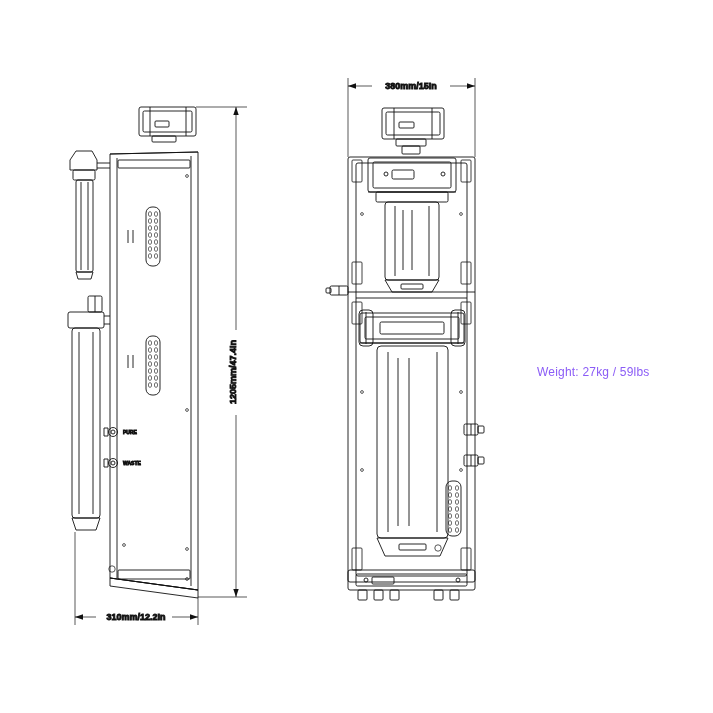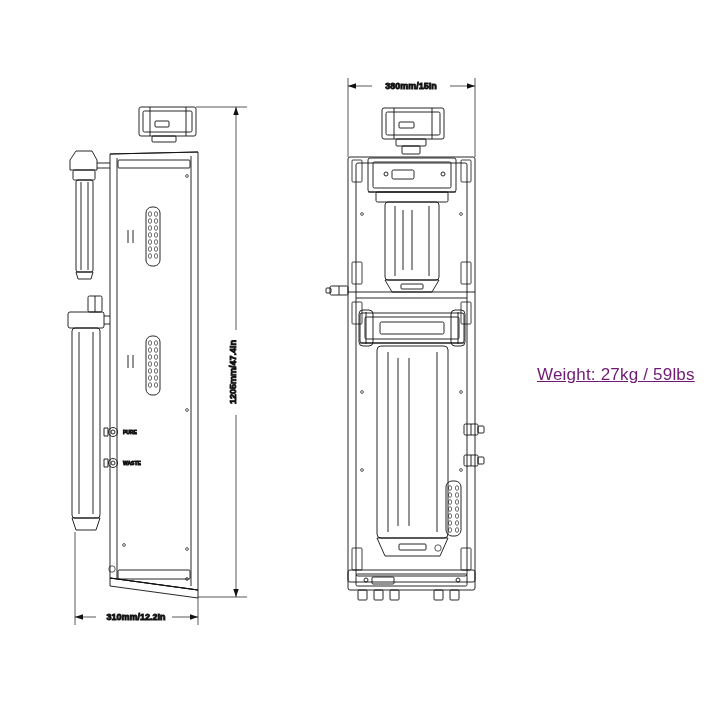--- a/index.html
+++ b/index.html
@@ -24,25 +24,24 @@
     position: absolute;
     left: 0;
     top: 0;
     width: 713px;
     height: 713px;
   }
   .weight-label {
     position: absolute;
     left: 537px;
     top: 365px;
-    font-size: 17px;
+    font-size: 12px;
     letter-spacing: 0.2px;
-    color: #701a75;
+    color: #8b5cf6;
     white-space: nowrap;
-    text-decoration: underline;
   }
   .dim-text {
     font-size: 9px;
     font-weight: bold;
     font-family: "Liberation Sans", sans-serif;
     fill: #111111;
   }
   .port-text {
     font-size: 5px;
     font-weight: bold;

